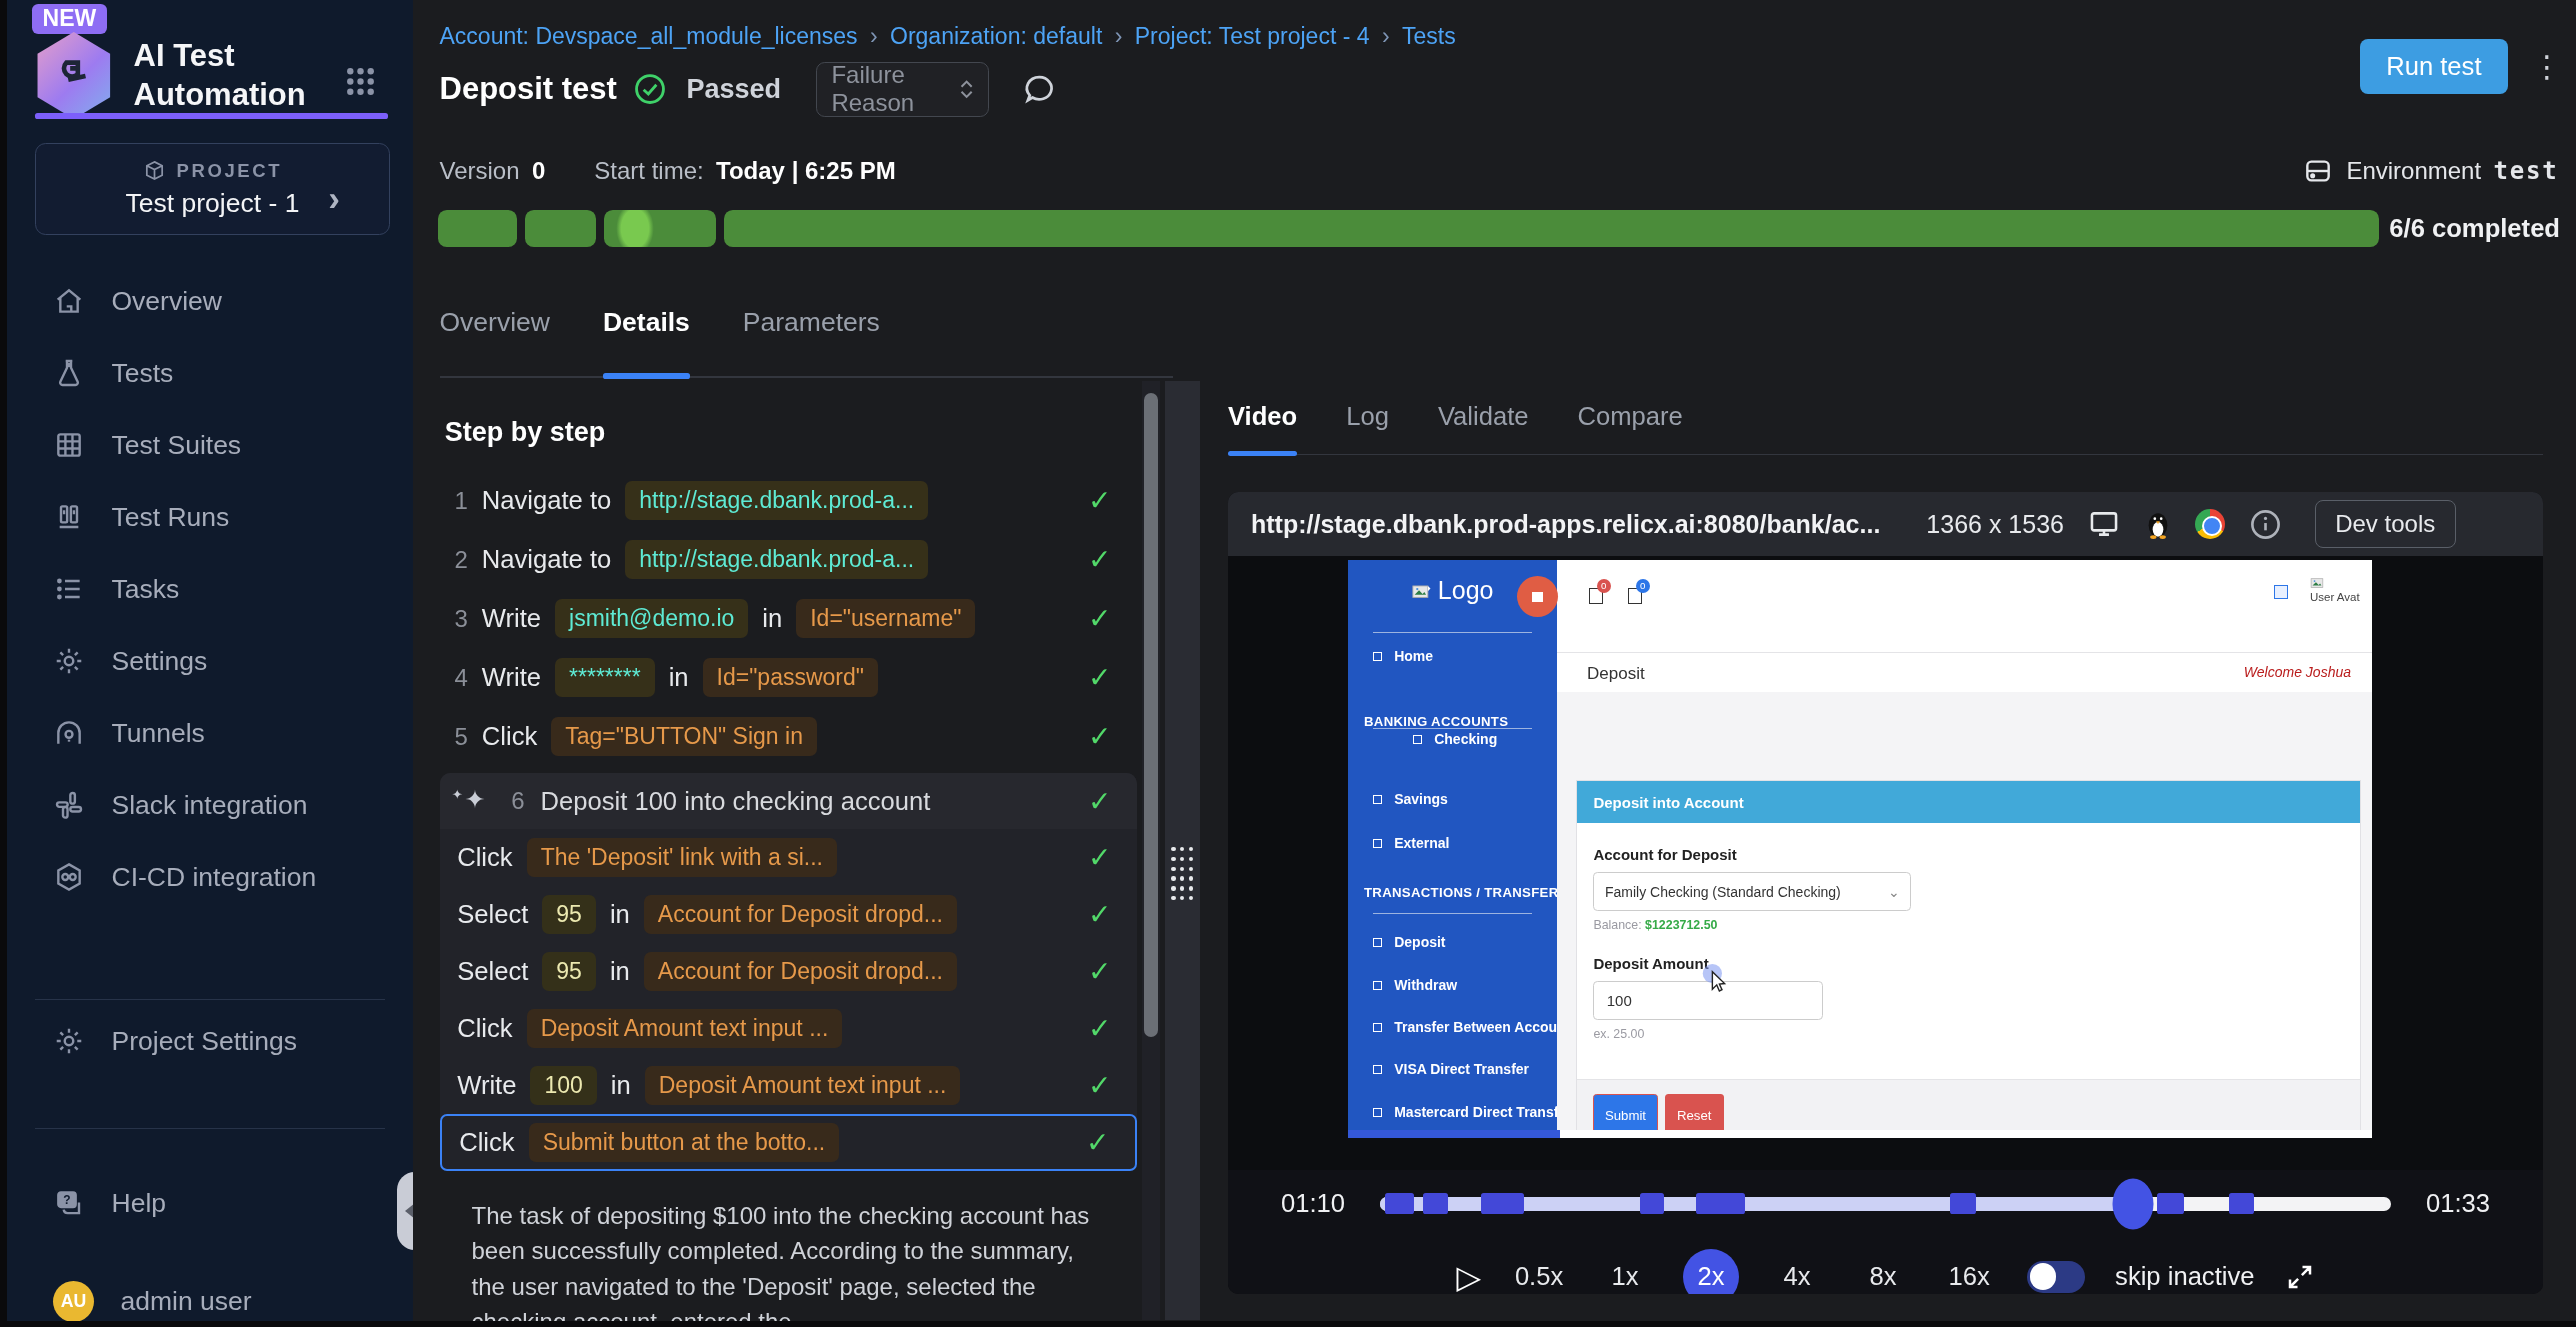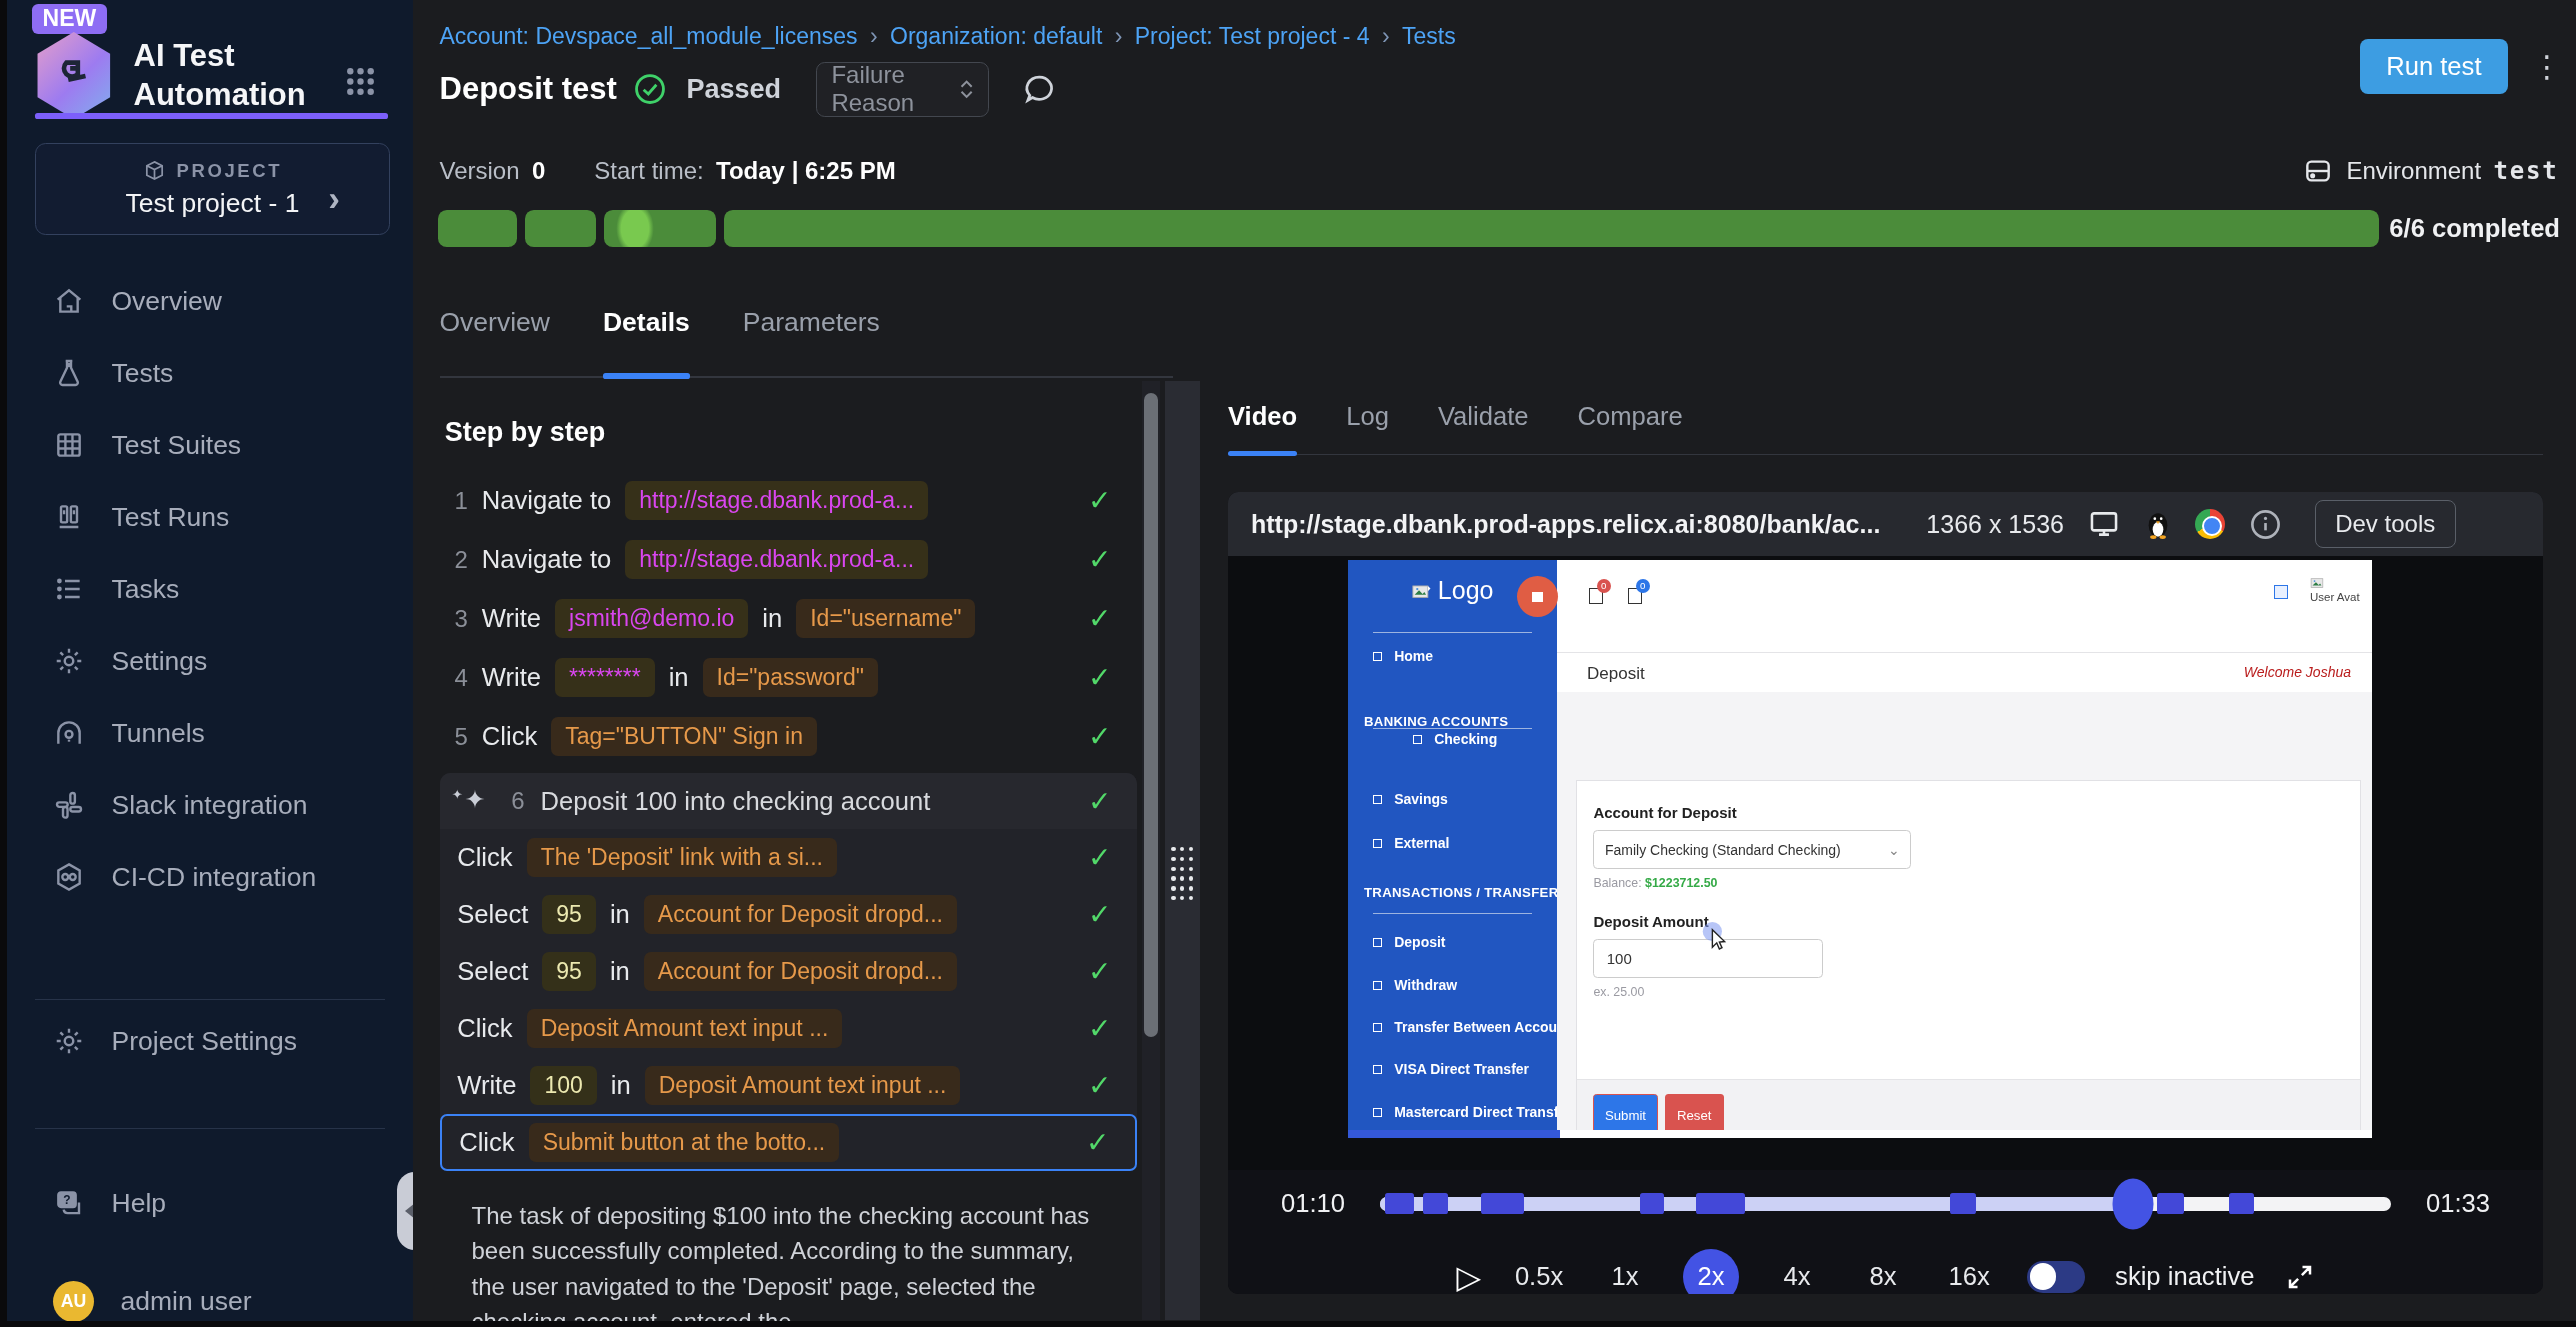--- a/index.html
+++ b/index.html
@@ -59,21 +59,21 @@
   .tab.active { color:#fff; font-weight:bold; }
   .tab.active::after { content:""; position:absolute; left:0; right:0; bottom:-2.6px; height:5.3px; background:#3b82f6; border-radius:2.6px; }
 
   
   .steps-panel { position:absolute; left:26.5px; top:380px; width:697px; height:941px; overflow:hidden; }
   .steps-title { font-size:27px; font-weight:bold; color:#fff; margin:37px 0 23px 5.3px; }
   .step-row { display:flex; align-items:center; gap:14px; height:59px; padding-left:5.3px; }
   .step-num { color:#8b8f98; font-size:24px; width:23px; text-align:right; }
   .step-action { color:#e8eaed; font-size:25.6px; }
   .chip { font-size:23px; padding:6.2px 14px; border-radius:7px; white-space:nowrap; max-width:380px; overflow:hidden; text-overflow:ellipsis; }
-  .chip-url { color:#d946ef; background:#363019; }
+  .chip-url { color:#5eead4; background:#363019; }
   .chip-val { color:#ece9b0; background:#343019; }
   .chip-loc { color:#e6994a; background:#382a1b; }
   .check { margin-left:auto; margin-right:25px; color:#52d869; font-size:28px; font-weight:bold; }
   .group { background:#222329; border-radius:10.6px; margin-top:7px; }
   .group-header { display:flex; align-items:center; gap:16px; height:56px; background:#27282e; border-radius:10.6px 10.6px 0 0; padding-left:14px; }
   .sparkle { color:#c9cdd6; font-size:25px; position:relative; top:-1.8px; }
   .sparkle::before { content:"✦"; font-size:13.2px; position:relative; top:-8.8px; left:-1.8px; }
   .group-title { color:#d8dade; font-size:25.6px; }
   .group .step-row { padding-left:17.7px; height:57px; }
   .step-row.selected { border:2.6px solid #3b82f6; border-radius:7px; }
@@ -607,20 +607,21 @@
               </div>
             </div>
 
             <div class="bk-titlebar">
               <span class="bk-title">Deposit</span>
               <span class="bk-welcome">Welcome Joshua</span>
             </div>
 
             <div class="bk-body">
               <div class="bk-card">
+                <div class="bk-banner">Deposit into Account</div>
                 <div class="bk-label">Account for Deposit</div>
                 <div class="bk-select">
                   <span>Family Checking (Standard Checking)</span>
                     <span style="color:#888;">⌄</span>
                 </div>
                 <div class="bk-balance">
                   <span>Balance: </span><b>$1223712.50</b>
                 </div>
                 <div class="bk-label">Deposit Amount</div>
                 <div class="bk-input">

